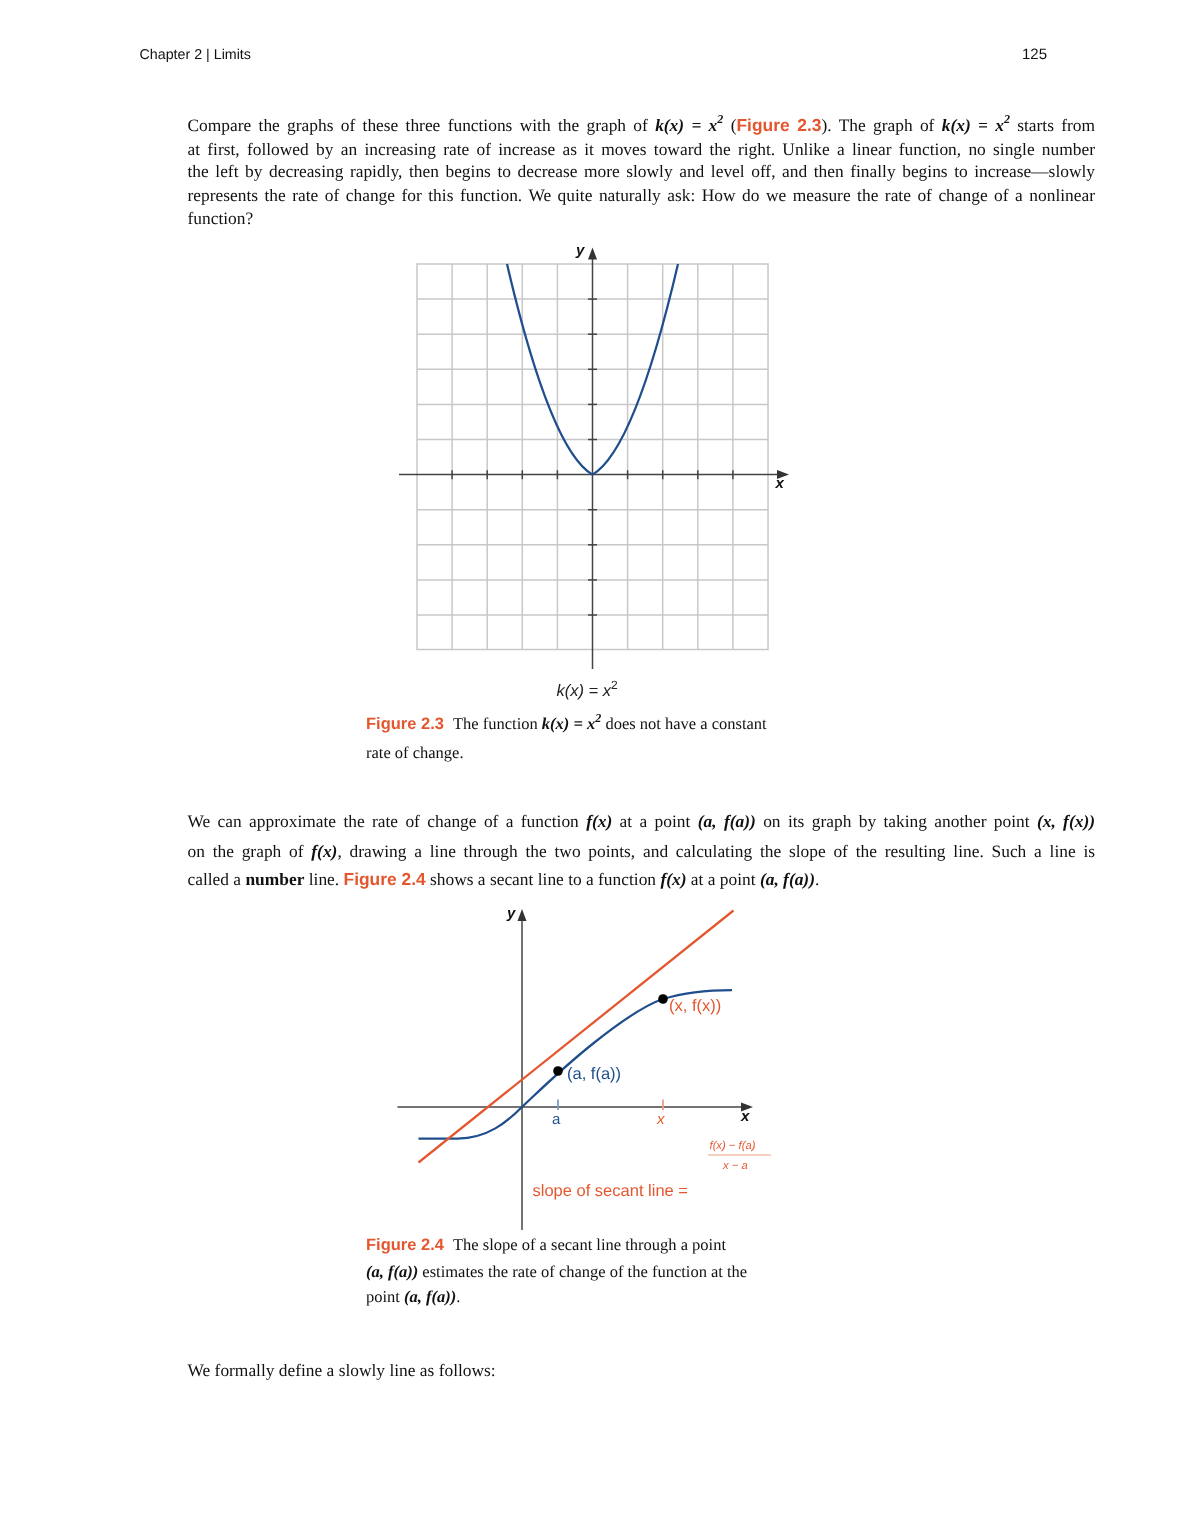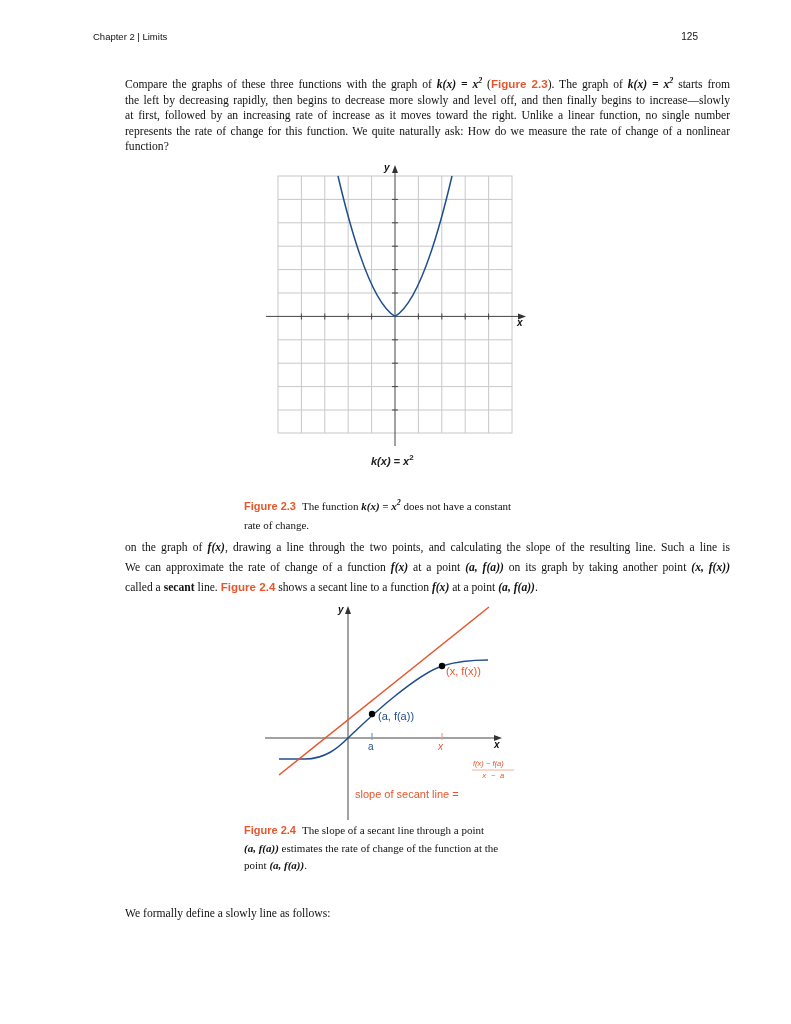--- a/index.html
+++ b/index.html
@@ -10,35 +10,35 @@
   .header-right { position: absolute; right: 93px; top: 31px; font-size: 10px; }
   .para { position: absolute; left: 109px; width: 605px; font-size: 11.6px; line-height: 15.5px; text-align: justify; margin-left: 16px; }
   .para1 { top: 76px; }
   .para2 { top: 538px; line-height: 19.6px; }
   .para3 { top: 906px; }
   .math { font-family: "Liberation Serif", "DejaVu Serif", serif; font-style: italic; font-weight: bold; }
   .figref { color: #e4572e; font-family: "Liberation Sans", sans-serif; font-weight: bold; }
   .jl { display: block; text-align: justify; text-align-last: justify; }
   .caption { position: absolute; left: 244px; width: 300px; font-size: 11px; line-height: 19px; }
   .caption .figlabel { color: #e4572e; font-family: "Liberation Sans", sans-serif; font-weight: bold; margin-right: 6px; }
-  .cap1 { top: 474px; margin-top: 23px; }
+  .cap1 { top: 474px; }
   .cap2 { top: 822px; line-height: 17.5px; }
   svg { position: absolute; left: 0; top: 0; }
   sup { font-size: 8px; vertical-align: 5px; line-height: 0; }
 </style>
 </head>
 <body>
 
 <div class="header-left sans">Chapter 2 | Limits</div>
 <div class="header-right sans">125</div>
 
 <div class="para para1 serif">
   <span class="jl"><span>Compare the graphs of these three functions with the graph of </span><span class="math"><span>k(x) = x</span><sup>2</sup></span><span> (</span><span class="figref">Figure 2.3</span><span>). The graph of </span><span class="math"><span>k(x) = x</span><sup>2</sup></span><span> starts from</span></span>
+  <span class="jl">at first, followed by an increasing rate of increase as it moves toward the right. Unlike a linear function, no single number</span>
   <span class="jl">the left by decreasing rapidly, then begins to decrease more slowly and level off, and then finally begins to increase—slowly</span>
-  <span class="jl">at first, followed by an increasing rate of increase as it moves toward the right. Unlike a linear function, no single number</span>
   <span class="jl">represents the rate of change for this function. We quite naturally ask: How do we measure the rate of change of a nonlinear</span>
   <span>function?</span>
 </div>
 
 <svg width="791" height="1024">
   <g stroke="#c8c8c8" stroke-width="1" fill="none">
     <rect x="278" y="176" width="234" height="257"></rect>
     <line x1="301.4" y1="176" x2="301.4" y2="433"></line>
     <line x1="324.8" y1="176" x2="324.8" y2="433"></line>
     <line x1="348.2" y1="176" x2="348.2" y2="433"></line>
@@ -81,31 +81,31 @@
       <line x1="392" y1="386.6" x2="398" y2="386.6"></line>
       <line x1="392" y1="410" x2="398" y2="410"></line>
     </g>
   </g>
   <polygon points="395,165 392,173 398,173" fill="#333"></polygon>
   <polygon points="526,316.4 518,313.4 518,319.4" fill="#333"></polygon>
   <path d="M338,176 Q367,300 395,316.4 Q423,300 452,176" fill="none" stroke="#1f4e8c" stroke-width="1.5"></path>
 </svg>
 <div class="sans" style="position:absolute;left:384px;top:162px;font-size:10px;font-style:italic;font-weight:bold;">y</div>
 <div class="sans" style="position:absolute;left:517px;top:317px;font-size:10px;font-style:italic;font-weight:bold;">x</div>
-<div class="sans" style="position:absolute;left:371px;top:455px;font-size:11px;color:#222;font-weight:bold;"><span style="font-style:italic">k(x) = x</span><sup>2</sup></div>
+<div class="sans" style="position:absolute;left:371px;top:455px;font-size:11px;color:#222;"><span style="font-style:italic">k(x) = x</span><sup>2</sup></div>
 
 <div class="caption cap1 serif">
   <span class="figlabel">Figure 2.3</span><span>The function </span><span class="math"><span>k(x) = x</span><sup>2</sup></span><span> does not have a constant</span><br>
   <span>rate of change.</span>
 </div>
 
 <div class="para para2 serif">
+  <span class="jl"><span>We can approximate the rate of change of a function </span><span class="math">f(x)</span><span> at a point </span><span class="math">(a, f(a))</span><span> on its graph by taking another point </span><span class="math">(x, f(x))</span></span>
   <span class="jl"><span>on the graph of </span><span class="math">f(x)</span><span>,   drawing a line through the two points, and calculating the slope of the resulting line. Such a line is</span></span>
-  <span class="jl"><span>We can approximate the rate of change of a function </span><span class="math">f(x)</span><span> at a point </span><span class="math">(a, f(a))</span><span> on its graph by taking another point </span><span class="math">(x, f(x))</span></span>
-  <span><span>called a </span><b>secant</b><span> line. </span><span class="figref">Figure 2.4</span><span> shows a secant line to a function </span><span class="math">f(x)</span><span> at a point </span><span class="math">(a, f(a))</span><span>.</span></span>
+  <span><span>called a </span><b>number</b><span> line. </span><span class="figref">Figure 2.4</span><span> shows a secant line to a function </span><span class="math">f(x)</span><span> at a point </span><span class="math">(a, f(a))</span><span>.</span></span>
 </div>
 
 <svg width="791" height="1024">
   <g stroke="#444" stroke-width="1">
     <line x1="265" y1="738" x2="496" y2="738"></line>
     <line x1="348" y1="613" x2="348" y2="820"></line>
   </g>
   <polygon points="348,606 345,614 351,614" fill="#333"></polygon>
   <polygon points="502,738 494,735 494,741" fill="#333"></polygon>
   <line x1="372" y1="733" x2="372" y2="740" stroke="#7a9cc6" stroke-width="1.2"></line>
@@ -117,21 +117,21 @@
   <line x1="472" y1="770" x2="514" y2="770" stroke="#f0a080" stroke-width="0.8"></line>
 </svg>
 <div class="sans" style="position:absolute;left:338px;top:604px;font-size:10px;font-style:italic;font-weight:bold;">y</div>
 <div class="sans" style="position:absolute;left:494px;top:739px;font-size:10px;font-style:italic;font-weight:bold;">x</div>
 <div class="sans" style="position:absolute;left:368px;top:741px;font-size:10px;color:#1f4e8c;">a</div>
 <div class="sans" style="position:absolute;left:438px;top:741px;font-size:10px;font-style:italic;color:#e4572e;">x</div>
 <div class="sans" style="position:absolute;left:378px;top:710px;font-size:11px;color:#1f4e8c;">(a, f(a))</div>
 <div class="sans" style="position:absolute;left:446px;top:665px;font-size:11px;color:#e4572e;">(x, f(x))</div>
 <div class="sans" style="position:absolute;left:355px;top:788px;font-size:11px;color:#e4572e;">slope of secant line =</div>
 <div class="sans" style="position:absolute;left:473px;top:759px;font-size:7.5px;font-style:italic;color:#e4572e;">f(x) − f(a)</div>
-<div class="sans" style="position:absolute;left:482px;top:772px;font-size:7.5px;font-style:italic;color:#e4572e;font-family:Liberation Mono, monospace;">x − a</div>
+<div class="sans" style="position:absolute;left:482px;top:772px;font-size:7.5px;font-style:italic;color:#e4572e;">x − a</div>
 
 <div class="caption cap2 serif">
   <span class="figlabel">Figure 2.4</span><span>The slope of a secant line through a point</span><br>
   <span class="math">(a, f(a))</span><span> estimates the rate of change of the function at the</span><br>
   <span>point </span><span class="math">(a, f(a))</span><span>.</span>
 </div>
 
 <div class="para para3 serif">We formally define a slowly line as follows:</div>
 
 </body></html>

